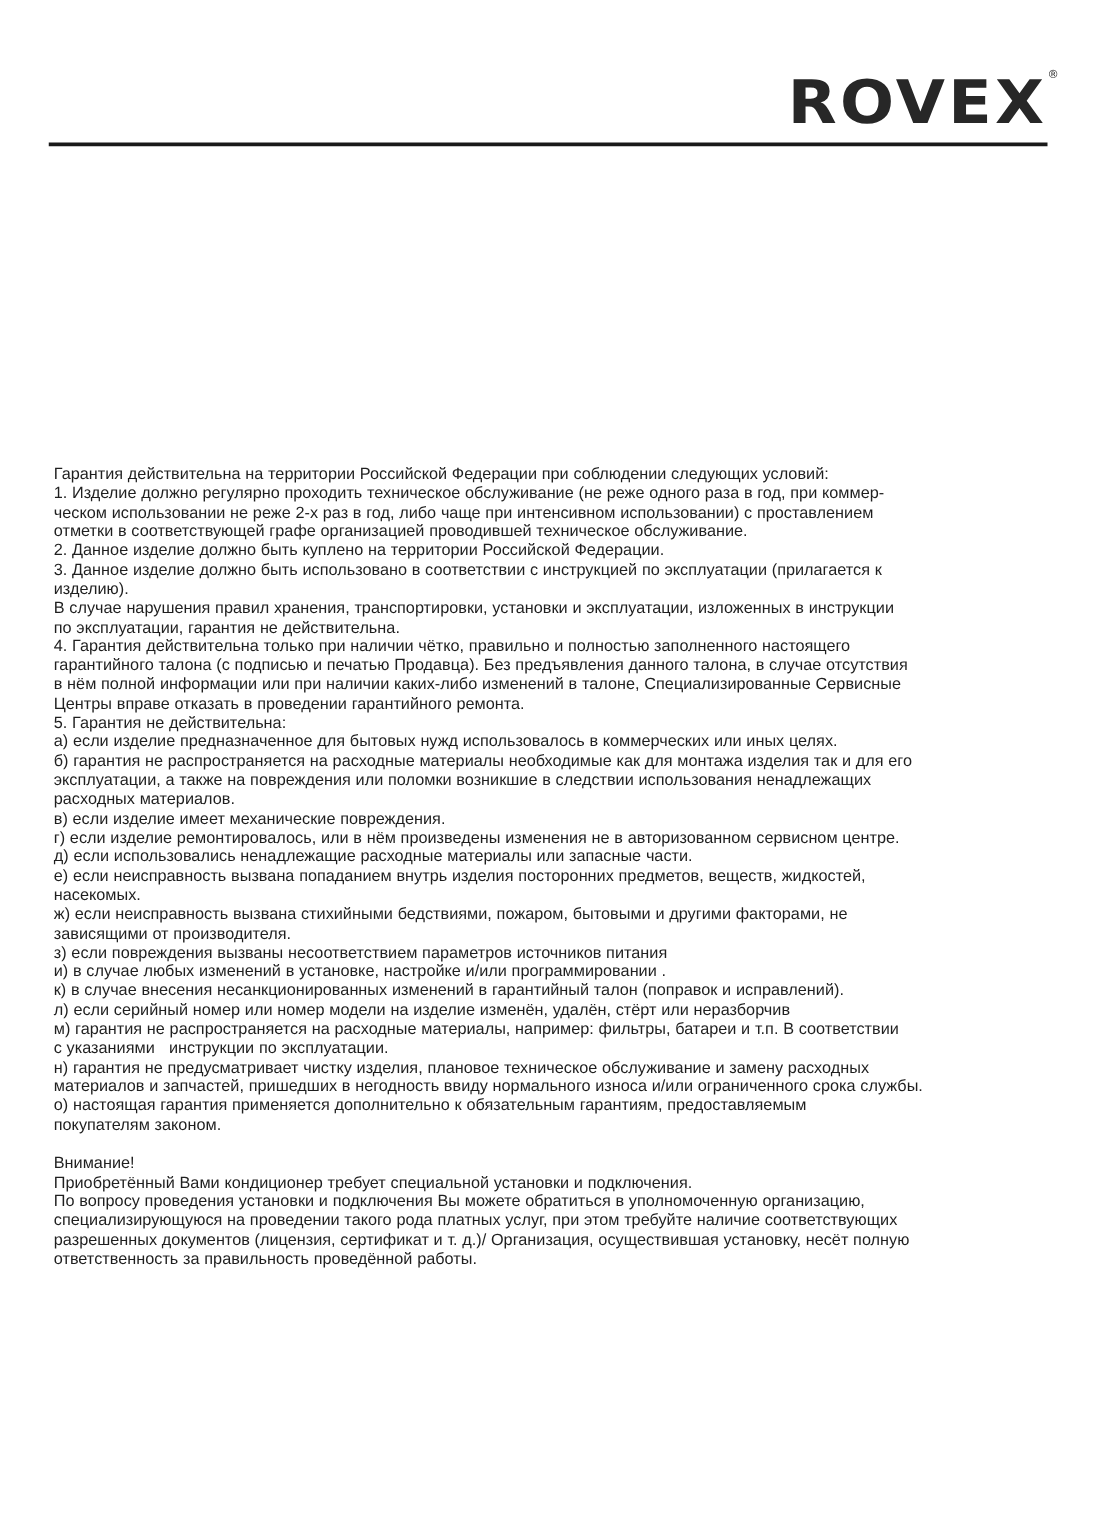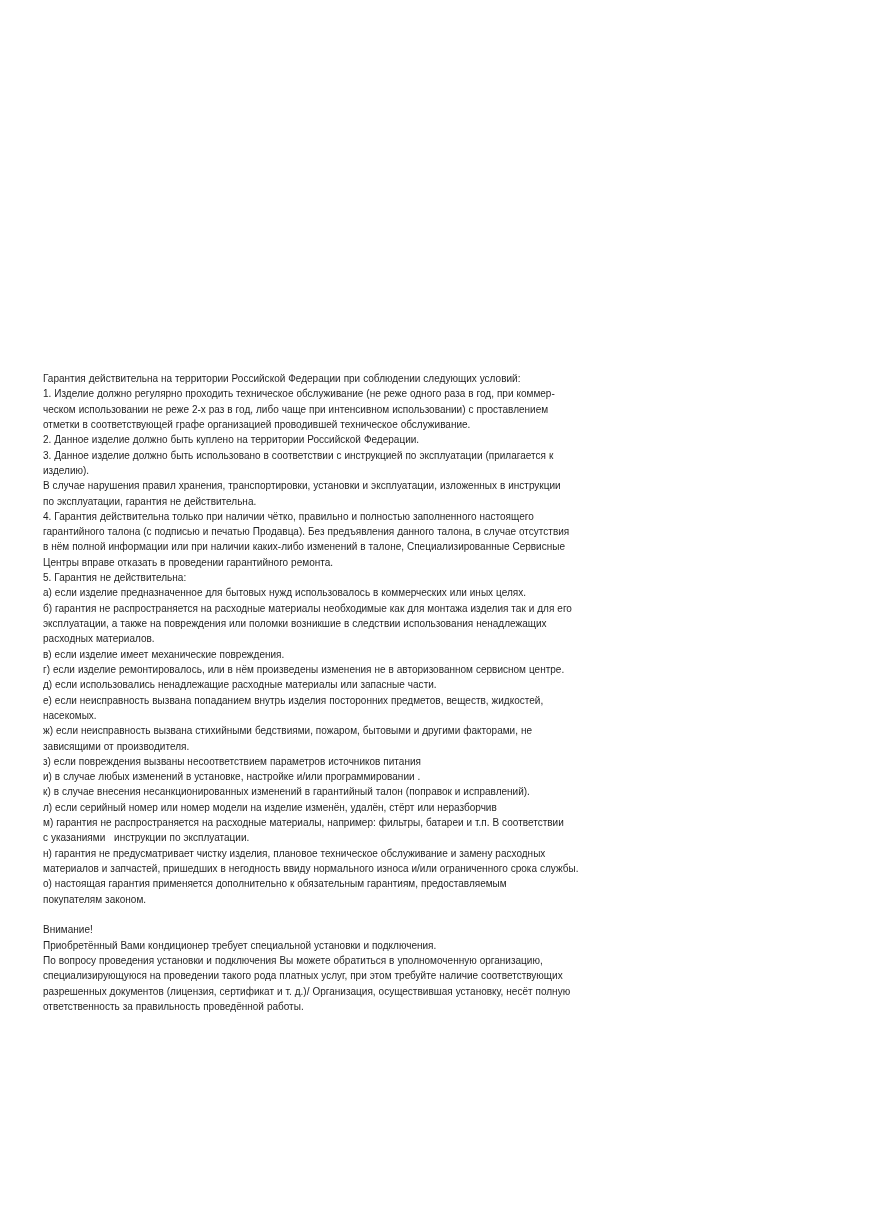--- a/index.html
+++ b/index.html
@@ -68,33 +68,40 @@
   
   .content {
     position: absolute;
     left: 43px;
     top: 371px;
     width: 800px;
   }
   .doc-text {
     margin: 0;
     font-family: "Liberation Sans", "DejaVu Sans", sans-serif;
-    font-size: 10px;
+    font-size: 13px;
     line-height: 15.32px;
     color: #1f1f1f;
     white-space: pre-wrap;
     word-spacing: 0.15px;
     letter-spacing: 0.01px;
   }
 </style>
 </head>
 <body>
 
 <div class="page">
 
+  <div class="header">
+    <div class="brand-logo">
+      <span class="brand-wordmark">ROVEX</span>
+      <span class="brand-reg">®</span>
+    </div>
+    <div class="header-rule"></div>
+  </div>
 
   <div class="content">
     <p class="doc-text">Гарантия действительна на территории Российской Федерации при соблюдении следующих условий:
 1. Изделие должно регулярно проходить техническое обслуживание (не реже одного раза в год, при коммер-
 ческом использовании не реже 2-х раз в год, либо чаще при интенсивном использовании) с проставлением
 отметки в соответствующей графе организацией проводившей техническое обслуживание.
 2. Данное изделие должно быть куплено на территории Российской Федерации.
 3. Данное изделие должно быть использовано в соответствии с инструкцией по эксплуатации (прилагается к
 изделию).
 В случае нарушения правил хранения, транспортировки, установки и эксплуатации, изложенных в инструкции

